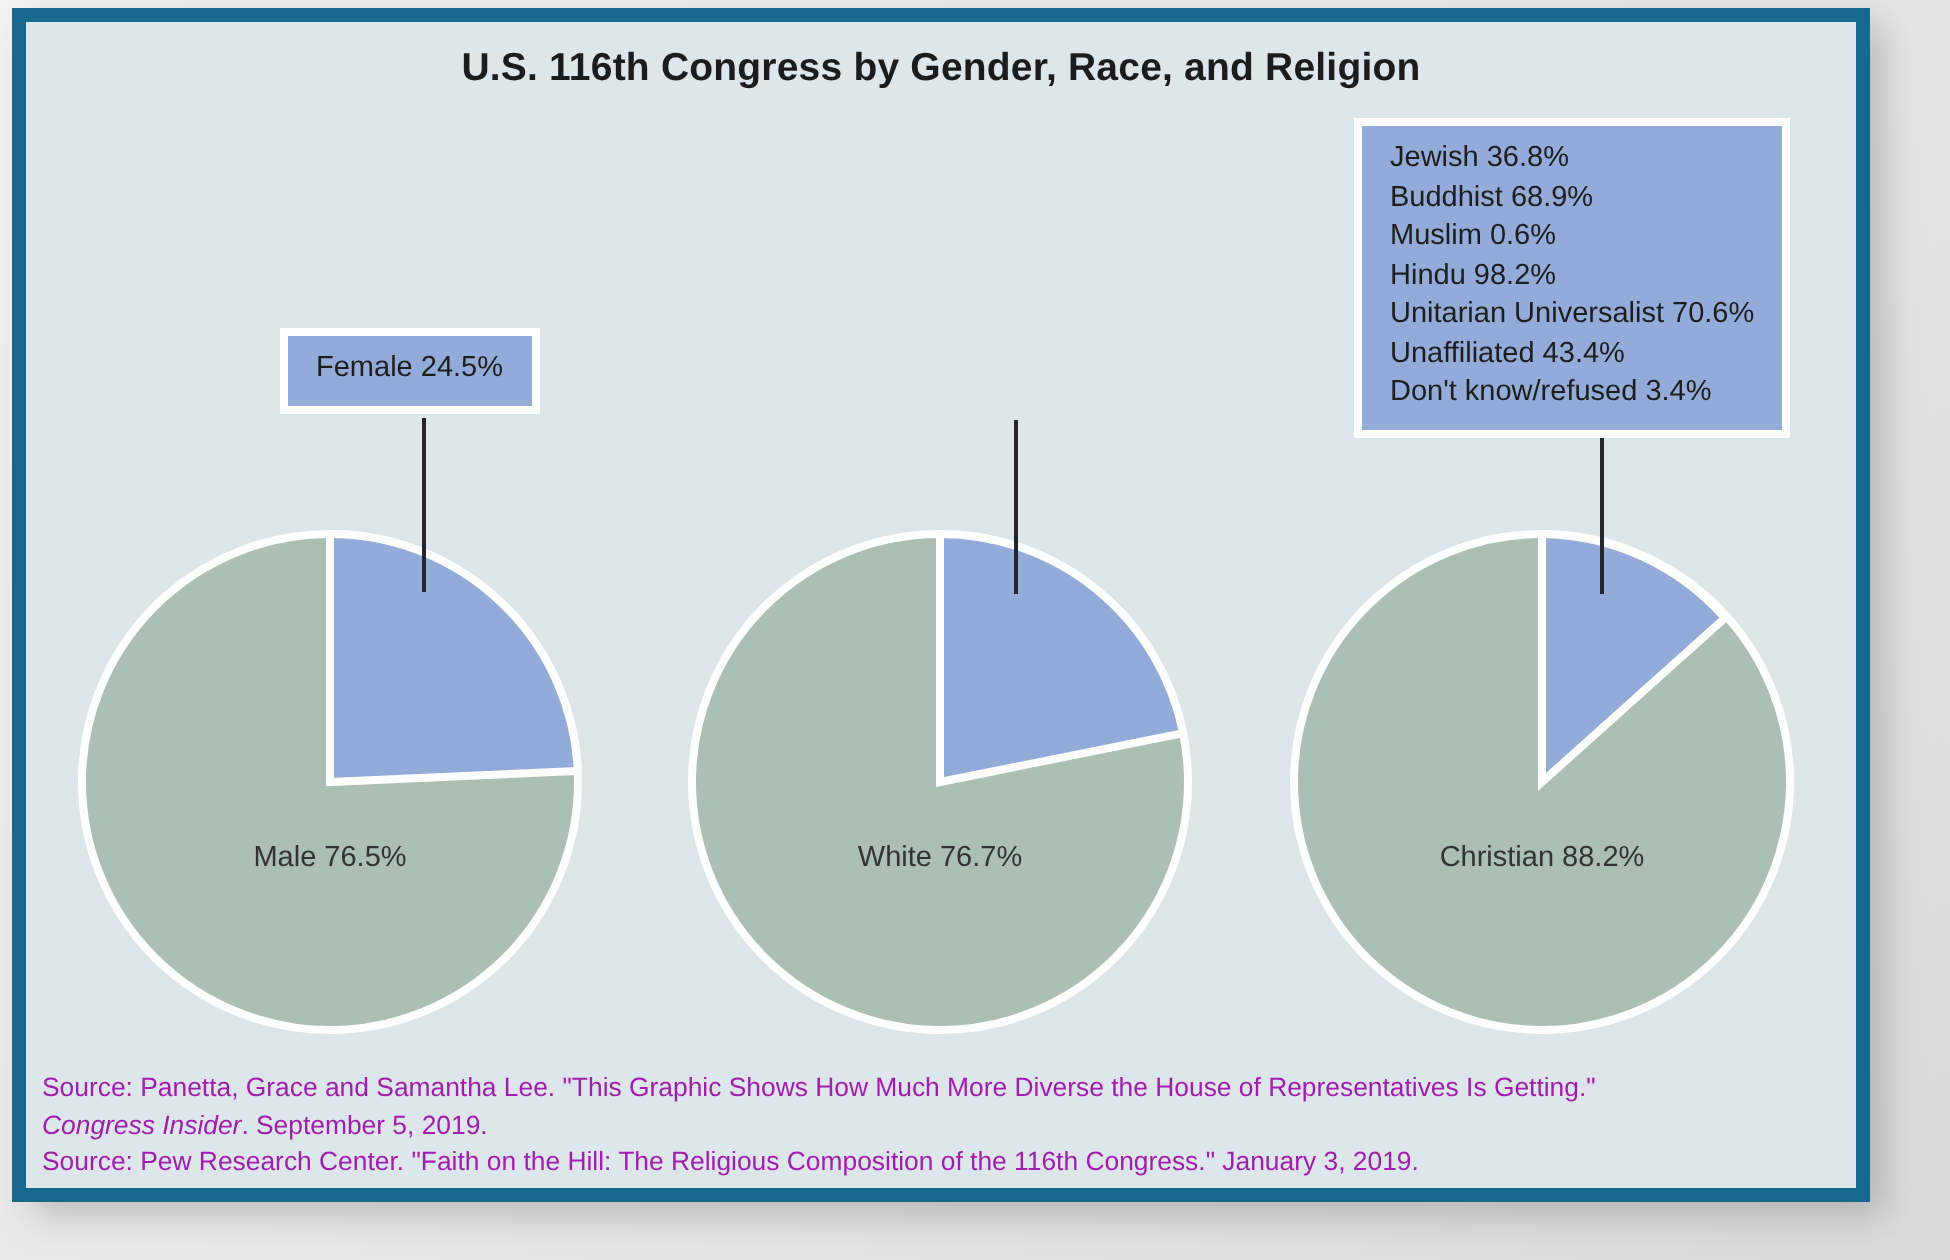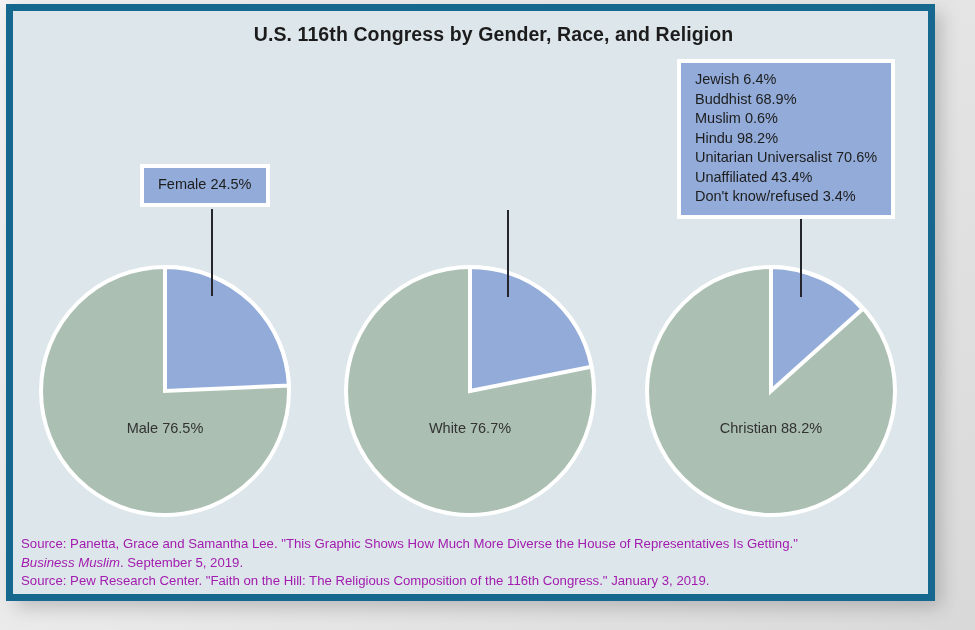--- a/index.html
+++ b/index.html
@@ -44,21 +44,20 @@
   }
   .title {
     position: absolute;
     left: 0; top: 12px;
     width: 915px;
     text-align: center;
     font-size: 19.5px;
     font-weight: bold;
     color: #1c1c1c;
     letter-spacing: 0.1px;
-    padding-left: 23px;
   }
   svg.pies {
     position: absolute;
     left: 0; top: 0;
     width: 915px; height: 583px;
   }
   .pie-label {
     font-family: "Liberation Sans", sans-serif;
     font-size: 14.5px;
     fill: #333333;
@@ -129,30 +128,30 @@
       <div class="leader" id="leader-gender"></div>
       <div class="leader" id="leader-race"></div>
       <div class="leader" id="leader-religion"></div>
 
       <div class="callout" id="callout-gender">
         <div>Female 24.5%</div>
       </div>
 
 
       <div class="callout" id="callout-religion">
-        <div>Jewish 6.4%</div>
+        <div>Jewish 36.8%</div>
         <div>Buddhist 68.9%</div>
         <div>Muslim 0.6%</div>
         <div>Hindu 98.2%</div>
         <div>Unitarian Universalist 70.6%</div>
         <div>Unaffiliated 43.4%</div>
         <div>Don't know/refused 3.4%</div>
       </div>
 
       <div id="sources">
         <div>Source: Panetta, Grace and Samantha Lee. "This Graphic Shows How Much More Diverse the House of Representatives Is Getting."</div>
-        <div><span class="ital">Business Muslim</span><span>. September 5, 2019.</span></div>
+        <div><span class="ital">Congress Insider</span><span>. September 5, 2019.</span></div>
         <div>Source: Pew Research Center. "Faith on the Hill: The Religious Composition of the 116th Congress." January 3, 2019.</div>
       </div>
 
     </div>
   </div>
 </div>
 
 </body></html>

